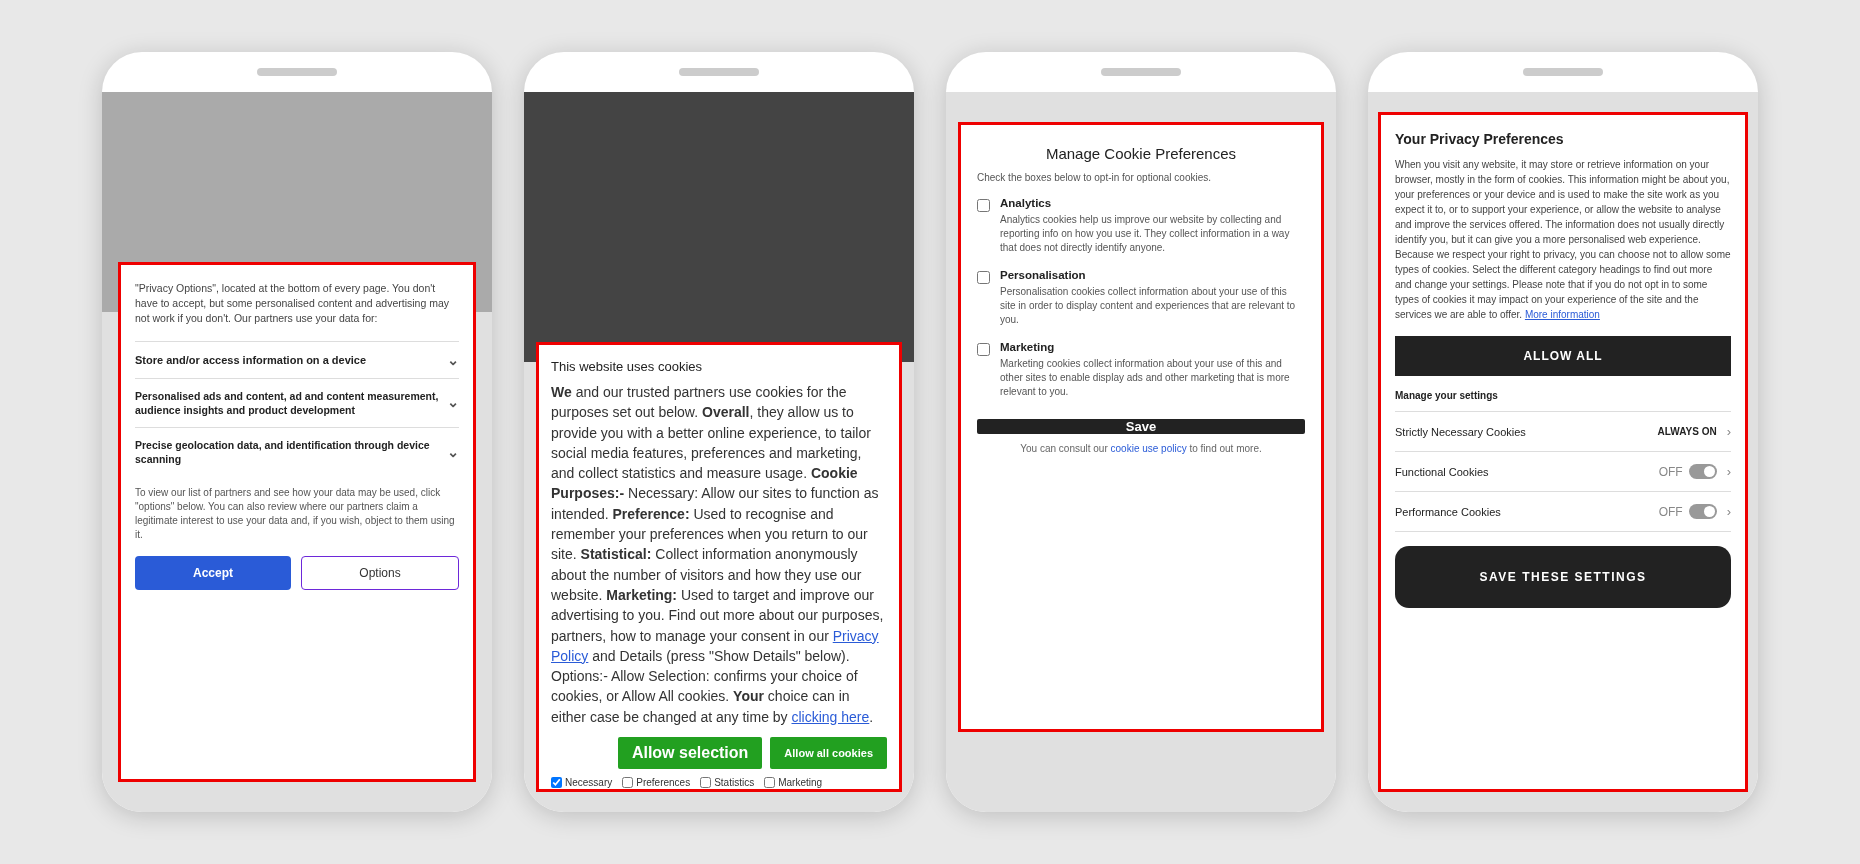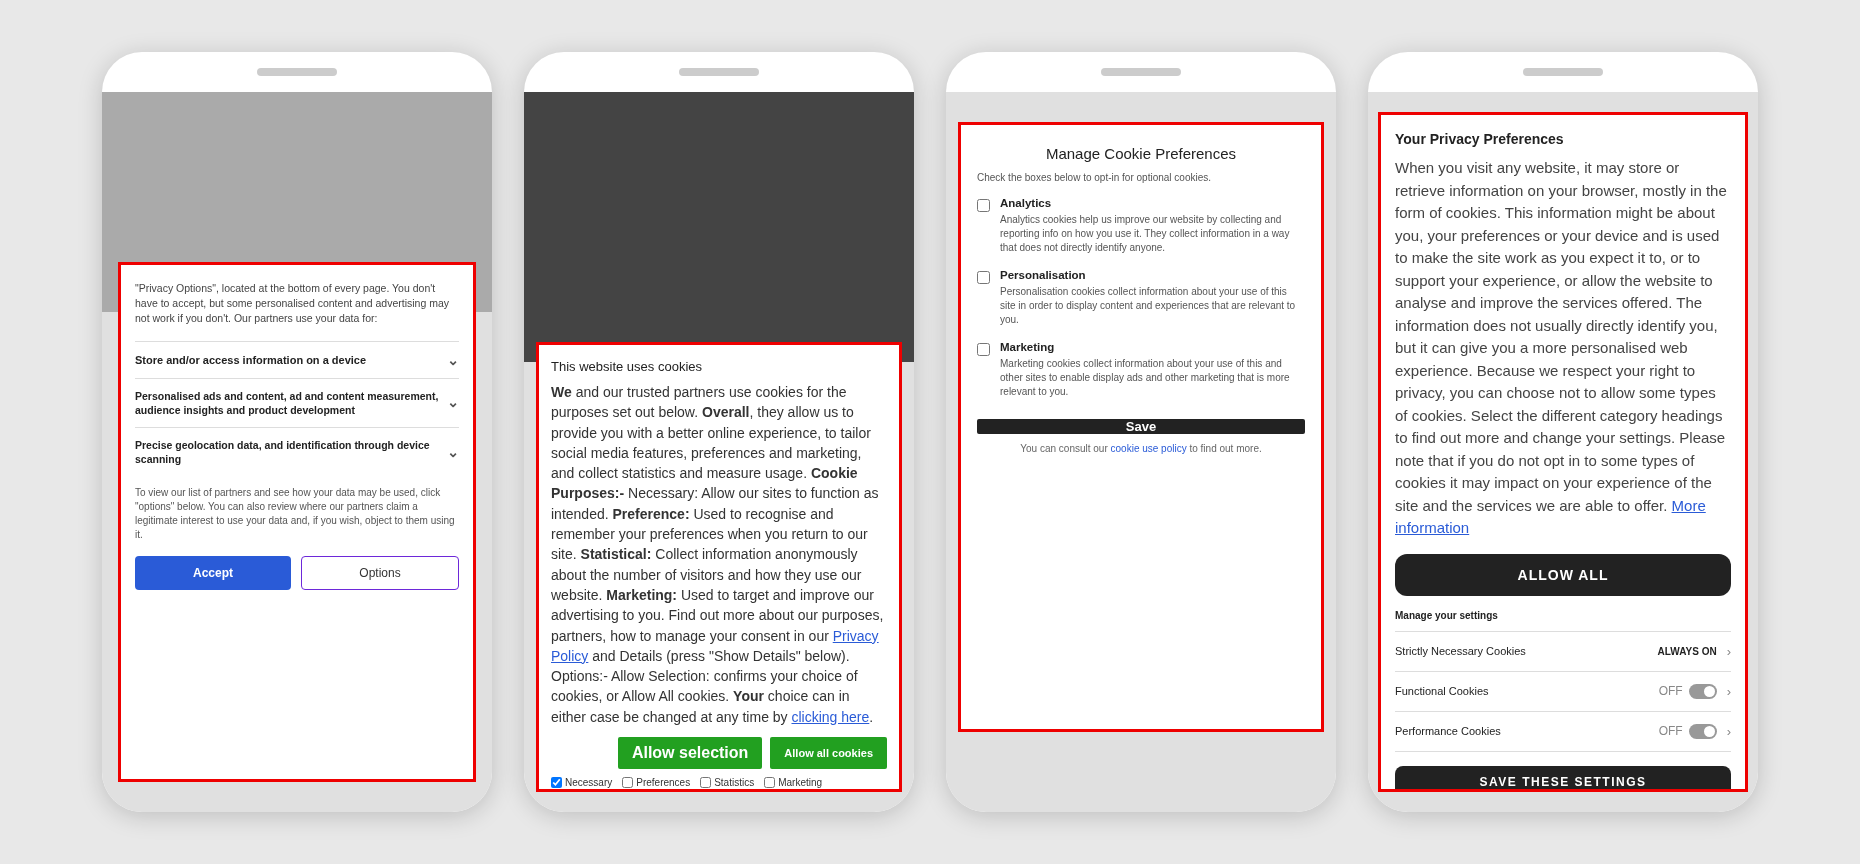--- a/index.html
+++ b/index.html
@@ -282,38 +282,38 @@
       padding: 16px 14px;
       overflow: hidden;
     }
     .phone4 .priv-title {
       font-size: 14px;
       font-weight: bold;
       color: #222;
       margin-bottom: 10px;
     }
     .phone4 .priv-body {
-      font-size: 15px;
+      font-size: 10px;
       color: #444;
       line-height: 1.5;
       margin-bottom: 14px;
     }
     .phone4 .priv-body a { color: #2a5bd7; text-decoration: underline; }
     .phone4 .allow-all-btn {
       width: 100%;
       background: #222;
       color: #fff;
       border: none;
       padding: 13px;
-      font-size: 14px;
+      font-size: 12px;
       font-weight: bold;
       cursor: pointer;
       letter-spacing: 1px;
       margin-bottom: 14px;
-      border-radius: 12px;
+      border-radius: 0;
     }
     .phone4 .manage-title {
       font-size: 10px;
       font-weight: bold;
       color: #222;
       margin-bottom: 10px;
     }
     .phone4 .setting-row {
       display: flex;
       align-items: center;
@@ -364,27 +364,27 @@
     .phone4 .chevron-right {
       color: #888;
       font-size: 13px;
       margin-left: 4px;
     }
     .phone4 .save-settings-btn {
       width: 100%;
       background: #222;
       color: #fff;
       border: none;
-      padding: 9px;
+      padding: 24px;
       font-size: 12px;
       font-weight: bold;
       cursor: pointer;
       letter-spacing: 1.5px;
       margin-top: 14px;
-      border-radius: 8px;
+      border-radius: 14px;
     }
   </style>
 </head>
 <body>
 
 <div class="phones-container">
 
   <div class="phone phone1">
     <div class="phone-screen">
       <div class="screen-bg"></div>

